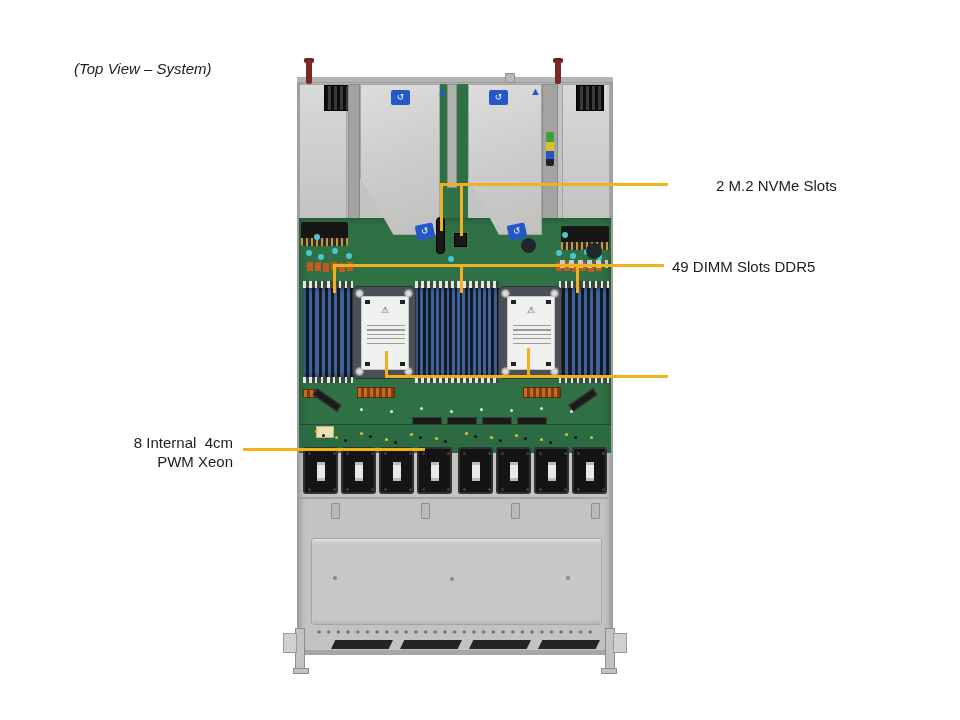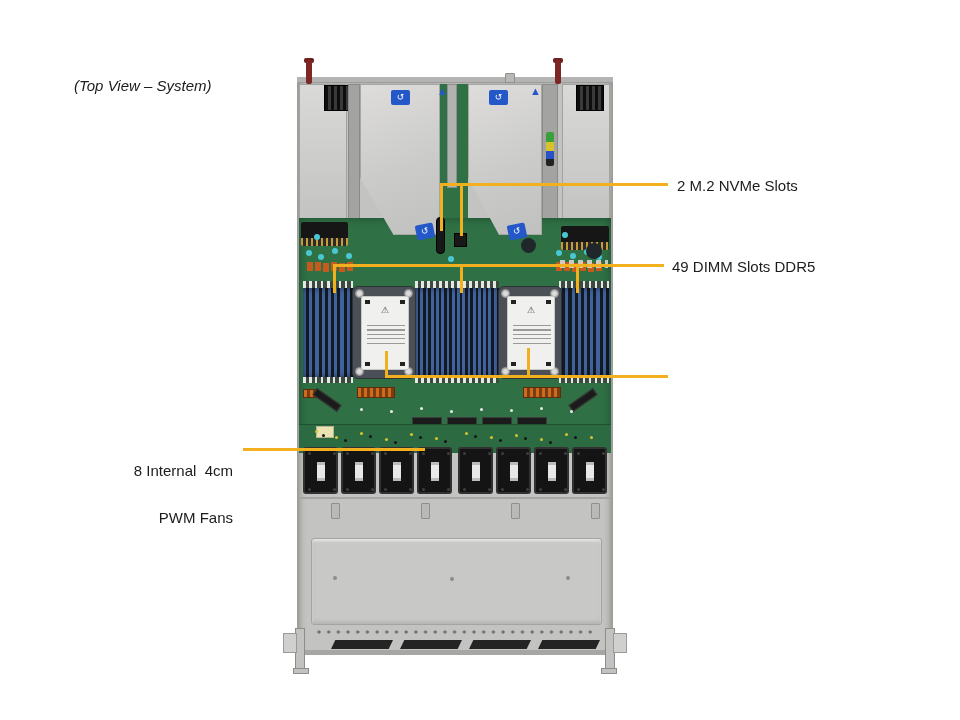--- a/index.html
+++ b/index.html
@@ -3,21 +3,21 @@
 <meta charset="utf-8">
 <style>
   html,body{margin:0;padding:0;background:#fff;}
   .scene{position:relative;width:960px;height:720px;background:#ffffff;overflow:hidden;
          font-family:"Liberation Sans", sans-serif;color:#1c1c1c;}
   .abs{position:absolute;}
   
   .note{font-size:15px;font-style:italic;}
   .cl-label{font-size:15px;line-height:19px;}
   sup{font-size:9px;vertical-align:super;line-height:0;}
-  .pre{white-space:pre;margin-top:28px;}
+  .pre{white-space:pre;}
   
   .cl{background:var(--callout,#F2B01E);}
   
   .rail{background:#b4b4b2;border-bottom:1px solid #979795;}
   .chassis{background:var(--chassis,#C3C3C1);
     box-shadow:inset 0 0 0 1px #9c9c9a, inset 5px 0 7px -3px #84847f, inset -5px 0 7px -3px #84847f;}
   .handle{background:#7c2625;border-radius:2px;}
   .handle-top{background:#6e1f1e;border-radius:2px;}
   .psu{background:linear-gradient(#d9d9d7,#c9c9c7 70%,#c2c2c0);border:1px solid #a2a2a0;box-sizing:border-box;}
   .grille{background:repeating-linear-gradient(90deg,#0d0d0d 0 3px,#3a3a3a 3px 6px);border:1px solid #000;box-sizing:border-box;}
@@ -64,21 +64,21 @@
   .ear{background:#c2c2c0;border:1px solid #8d8d8b;box-sizing:border-box;}
   .ear2{background:#d0d0ce;border:1px solid #9a9a98;box-sizing:border-box;}
   .seam{background:#a6a6a4;}
   .mblack{background:#181818;border:1px solid #000;box-sizing:border-box;}
 </style>
 </head>
 <body>
 
 <div class="scene">
 
-  <div class="abs note" style="left:74px;top:77px;">(Top View – System)</div>
+  <div class="abs note" style="left:74px;top:60px;">(Top View – System)</div>
 
   <div class="abs rail" style="left:297px;top:77px;width:316px;height:7px;"></div>
   <div class="abs chassis" style="left:297px;top:82px;width:316px;height:573px;"></div>
 
   <div class="abs handle-top" style="left:304px;top:58px;width:10px;height:5px;"></div>
   <div class="abs handle" style="left:306px;top:60px;width:6px;height:24px;"></div>
   <div class="abs handle-top" style="left:553px;top:58px;width:10px;height:5px;"></div>
   <div class="abs handle" style="left:555px;top:60px;width:6px;height:24px;"></div>
   <div class="abs tab" style="left:505px;top:73px;width:10px;height:10px;"></div>
 
@@ -224,31 +224,31 @@
   <div class="abs ear" style="left:295px;top:628px;width:10px;height:42px;"></div>
   <div class="abs ear2" style="left:283px;top:633px;width:14px;height:20px;"></div>
   <div class="abs ear" style="left:293px;top:668px;width:16px;height:6px;"></div>
   <div class="abs ear" style="left:605px;top:628px;width:10px;height:42px;"></div>
   <div class="abs ear2" style="left:613px;top:633px;width:14px;height:20px;"></div>
   <div class="abs ear" style="left:601px;top:668px;width:16px;height:6px;"></div>
 
   <div class="abs cl" style="left:440px;top:183px;width:3px;height:48px;"></div>
   <div class="abs cl" style="left:460px;top:183px;width:3px;height:53px;"></div>
   <div class="abs cl" style="left:440px;top:183px;width:228px;height:3px;"></div>
-  <div class="abs cl-label" style="left:677px;top:176px;">2 M.2 NVMe Slots</div>
+  <div class="abs cl-label" style="left:716px;top:176px;">2 M.2 NVMe Slots</div>
 
   <div class="abs cl" style="left:333px;top:264px;width:3px;height:29px;"></div>
   <div class="abs cl" style="left:460px;top:264px;width:3px;height:29px;"></div>
   <div class="abs cl" style="left:576px;top:264px;width:3px;height:29px;"></div>
   <div class="abs cl" style="left:333px;top:264px;width:331px;height:3px;"></div>
   <div class="abs cl-label" style="left:672px;top:257px;">49 DIMM Slots DDR5</div>
 
   <div class="abs cl" style="left:385px;top:351px;width:3px;height:27px;"></div>
   <div class="abs cl" style="left:527px;top:348px;width:3px;height:30px;"></div>
   <div class="abs cl" style="left:385px;top:375px;width:283px;height:3px;"></div>
 
   <div class="abs cl" style="left:243px;top:448px;width:182px;height:3px;"></div>
   <div class="abs cl-label" style="left:95px;top:433px;width:138px;text-align:right;">
     <div class="pre">8 Internal  4cm</div>
-    <div class="pre">PWM Fans</div>
+    <div class="pre">PWM Xeon</div>
   </div>
 
 </div>
 
 </body></html>

